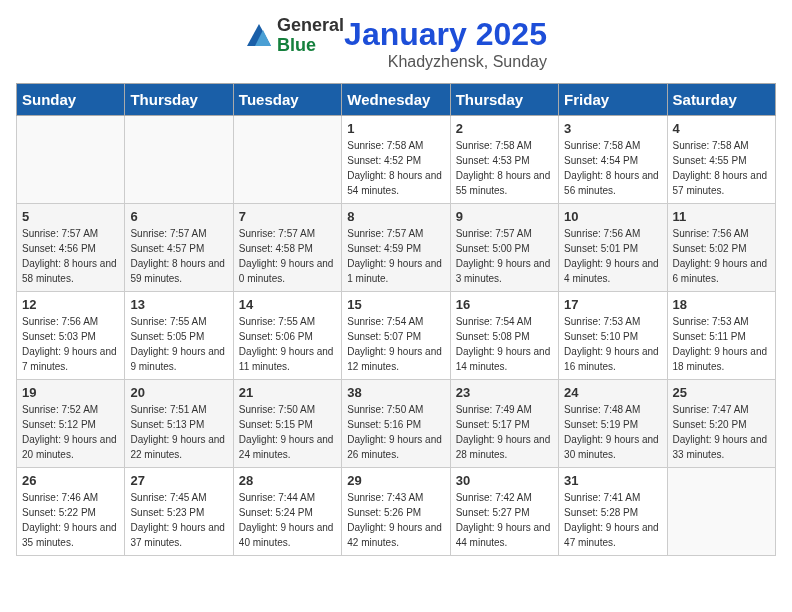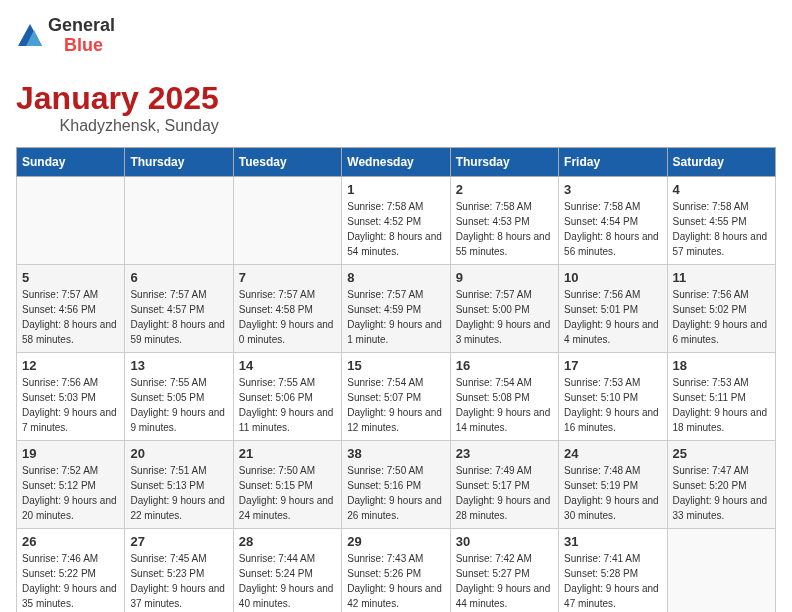--- a/index.html
+++ b/index.html
@@ -8,69 +8,66 @@
       background: #fff;
       width: 792px;
       min-height: 612px;
       padding: 16px;
     }
     .header {
       display: flex;
       justify-content: center;
       align-items: flex-start;
       margin-bottom: 12px;
-      flex-direction: column;
     }
     .logo {
       display: flex;
       align-items: center;
     }
     .logo-text {
       display: flex;
       flex-direction: column;
       line-height: 1.1;
     }
     .logo-general {
       font-size: 18px;
       font-weight: bold;
       color: #333;
     }
     .logo-blue {
       font-size: 18px;
       font-weight: bold;
-      color: #ef4444;
-      margin-left: 16px;
+      color: #15803d;
     }
     .logo-icon {
       width: 28px;
       height: 28px;
       margin-right: 4px;
     }
     .title-area {
       text-align: right;
     }
     .month-title {
       font-size: 32px;
       font-weight: bold;
-      color: #b91c1c;
-      margin-top: 24px;
+      color: #1d4ed8;
     }
     .location {
       font-size: 16px;
       color: #555;
     }
     table {
       width: 100%;
       border-collapse: collapse;
       table-layout: fixed;
     }
     thead tr th {
       background-color: #1a5fa8;
       color: #fff;
-      font-size: 12px;
+      font-size: 15px;
       font-weight: bold;
       padding: 7px 5px;
       text-align: left;
       border: 1px solid #aaa;
     }
     tbody tr td {
       border: 1px solid #ccc;
       vertical-align: top;
       padding: 5px;
       font-size: 11px;

